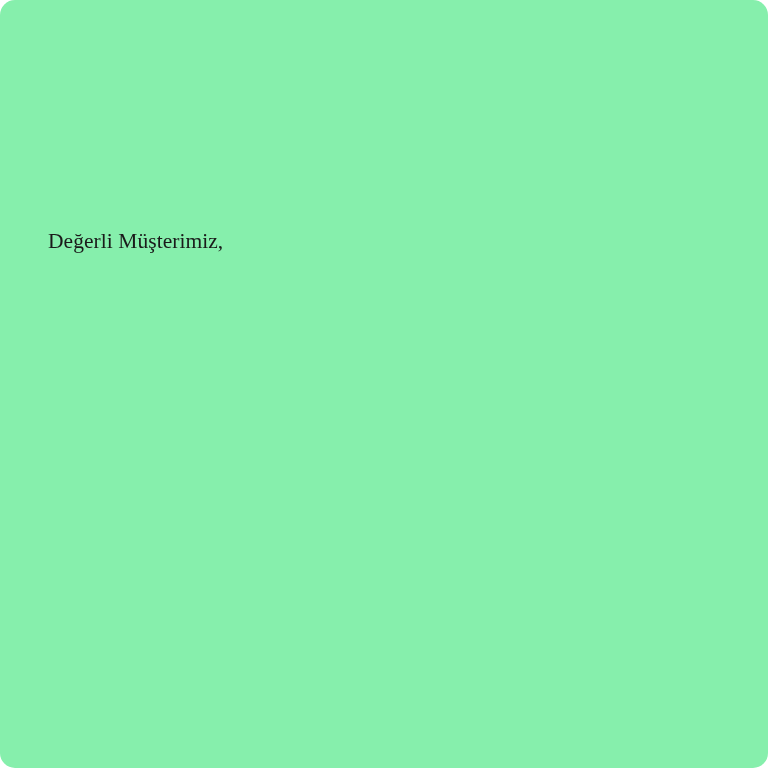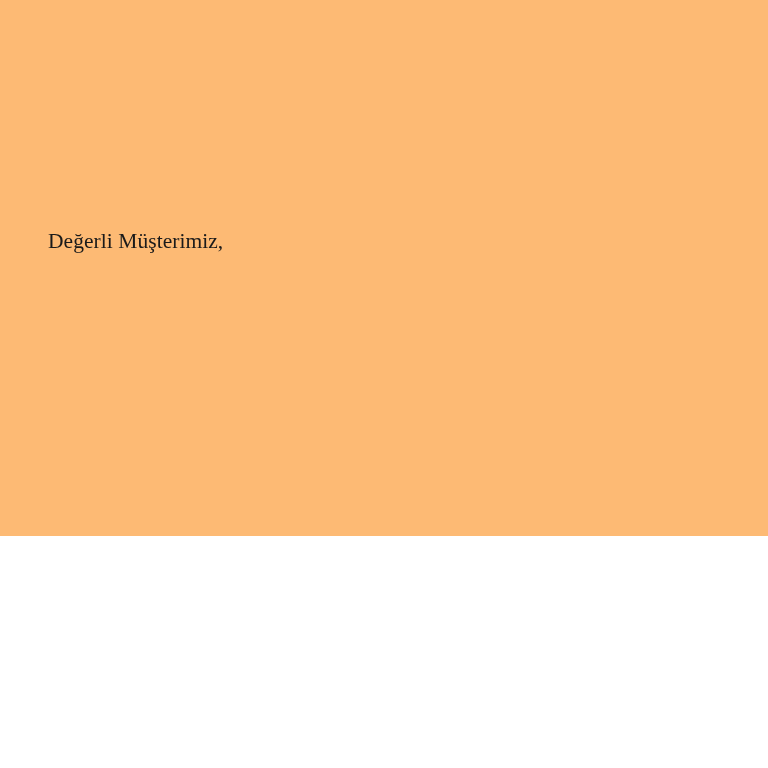--- a/index.html
+++ b/index.html
@@ -11,23 +11,24 @@
   body {
     width: 768px;
     height: 768px;
     overflow: hidden;
     font-family: "Liberation Serif", "DejaVu Serif", serif;
   }
 
   #page {
     position: relative;
     width: 768px;
-    height: 536px;
-    background: #fdba74;
+    height: 768px;
+    background: #86efac;
     overflow: hidden;
+    border-radius: 15px;
   }
 
   
   .doc-body {
     position: absolute;
     left: 48px;
     top: -23px;
     width: 700px;
     color: #1a1a1a;
     font-size: 21.5px;

